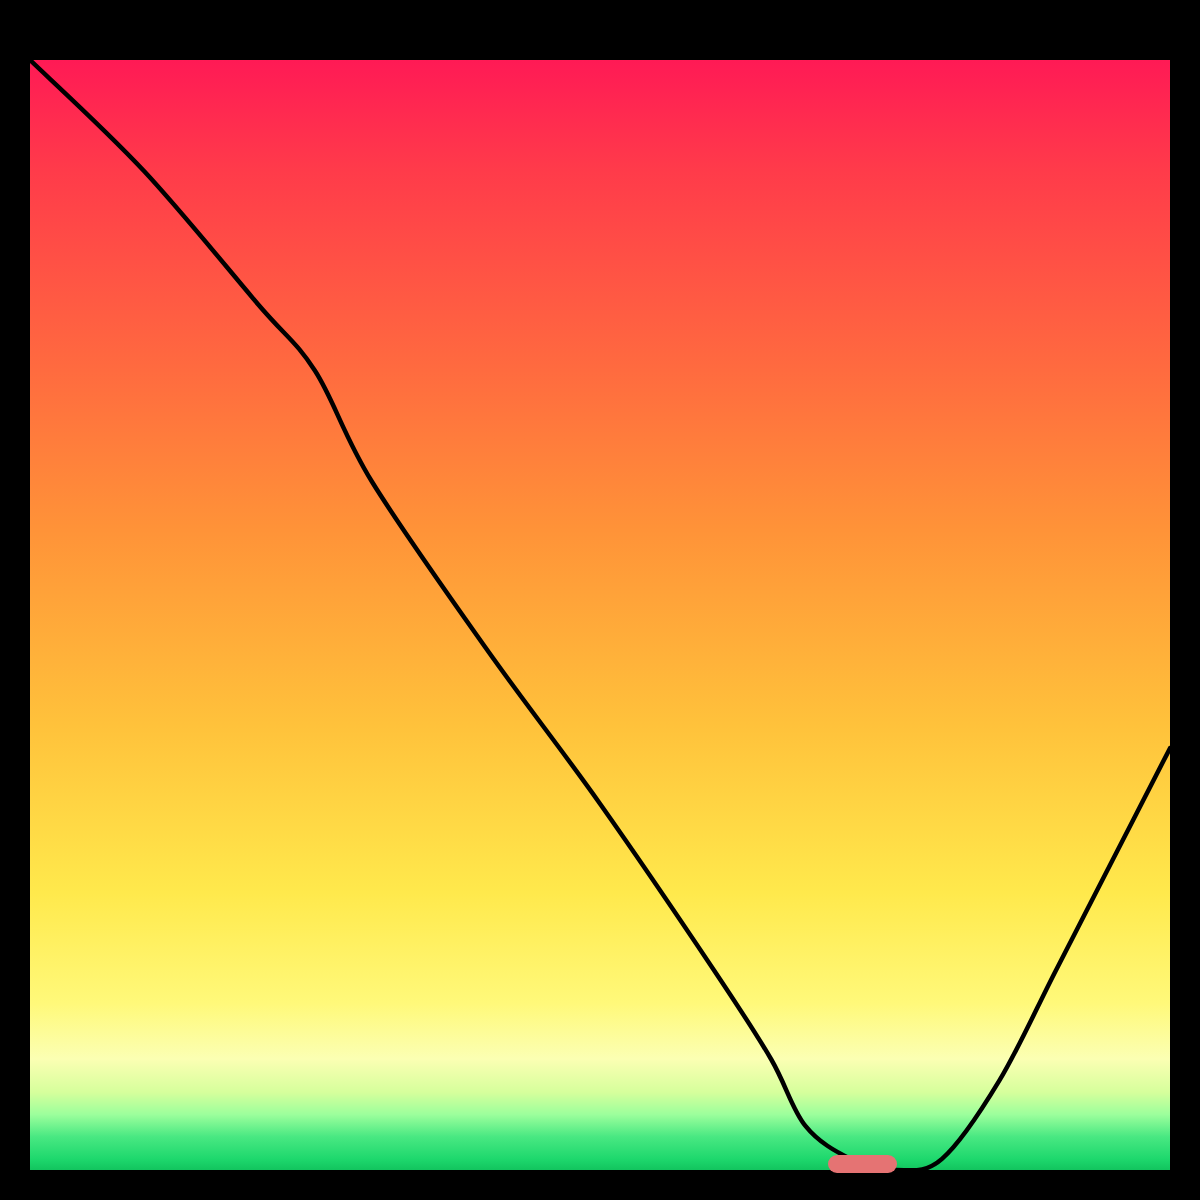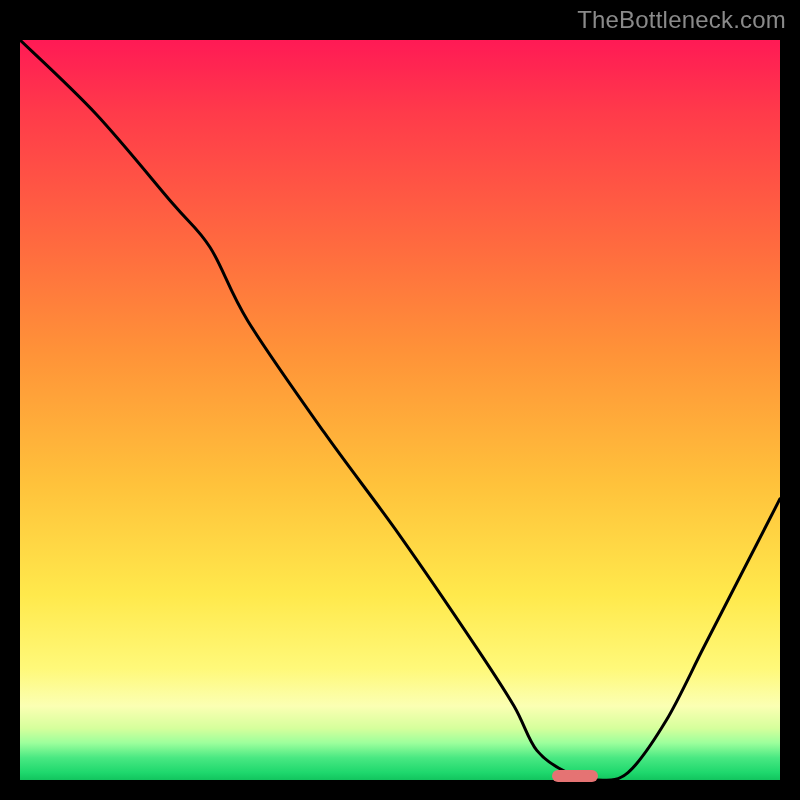--- a/index.html
+++ b/index.html
@@ -57,21 +57,20 @@
     font-size: 24px;
     color: #8a8a8a;
     letter-spacing: 0.2px;
   }
 </style>
 </head>
 <body>
 
 <div class="frame">
 
-  <div class="watermark">TheBottleneck.com</div>
 
   <div class="plot-area">
 
     <svg class="curve" viewBox="0 0 760 740" preserveAspectRatio="none">
       <path id="curve-path" fill="none" stroke="#000000" stroke-width="3" stroke-linecap="round" stroke-linejoin="round" d="M 0.0 0.0 C 12.7 12.3, 50.7 46.9, 76.0 74.0 C 101.3 101.1, 133.0 140.6, 152.0 162.8 C 171.0 185.0, 177.3 187.5, 190.0 207.2 C 202.7 226.9, 209.0 250.4, 228.0 281.2 C 247.0 312.0, 278.7 356.4, 304.0 392.2 C 329.3 428.0, 354.7 460.0, 380.0 495.8 C 405.3 531.6, 437.0 578.4, 456.0 606.8 C 475.0 635.2, 483.9 648.7, 494.0 666.0 C 504.1 683.3, 507.9 699.3, 516.8 710.4 C 525.7 721.5, 537.1 727.7, 547.2 732.6 C 557.3 737.5, 567.5 740.0, 577.6 740.0 C 587.7 740.0, 596.6 742.5, 608.0 732.6 C 619.4 722.7, 633.3 701.8, 646.0 680.8 C 658.7 659.8, 671.3 631.5, 684.0 606.8 C 696.7 582.1, 709.3 557.5, 722.0 532.8 C 734.7 508.1, 753.7 471.1, 760.0 458.8"></path>
     </svg>
 
     <div class="marker" id="min-marker" style="left: 532px; top: 730px; width: 45.6px; height: 12px; background: rgb(229, 115, 115);"></div>
 
   </div>

